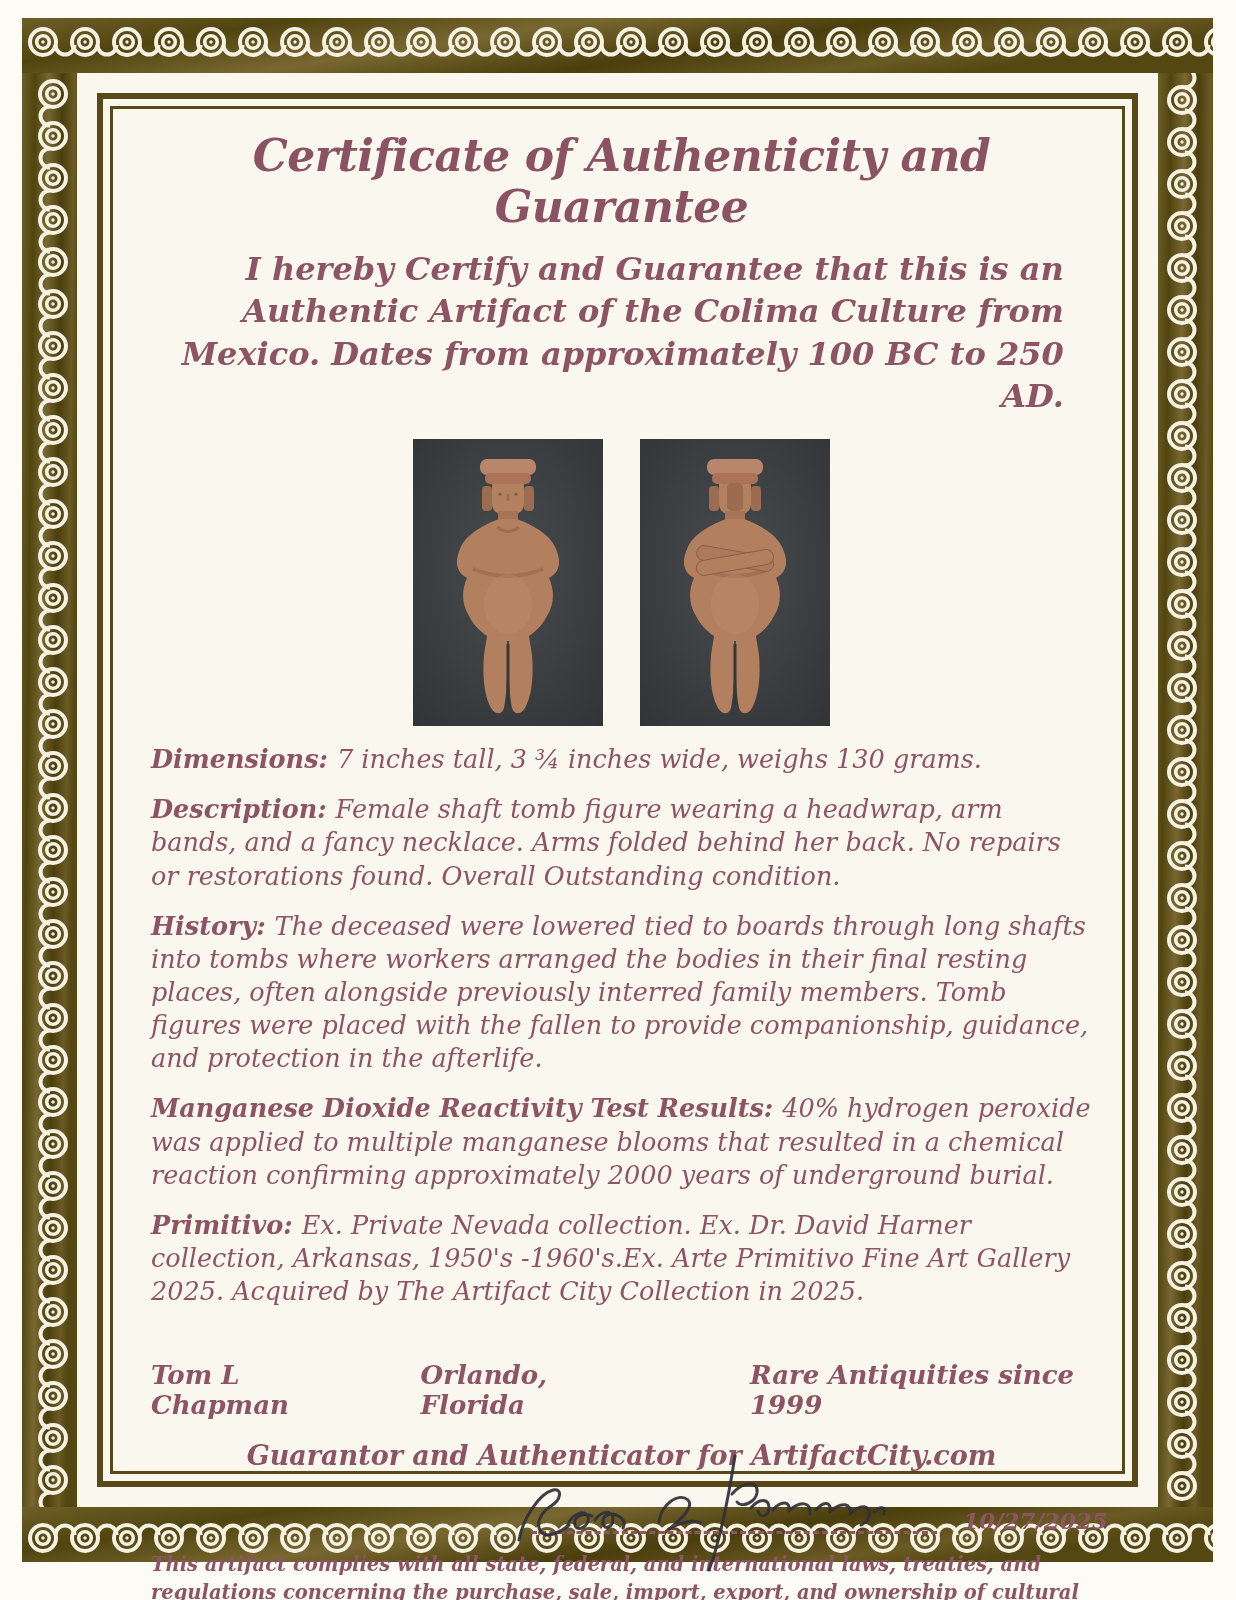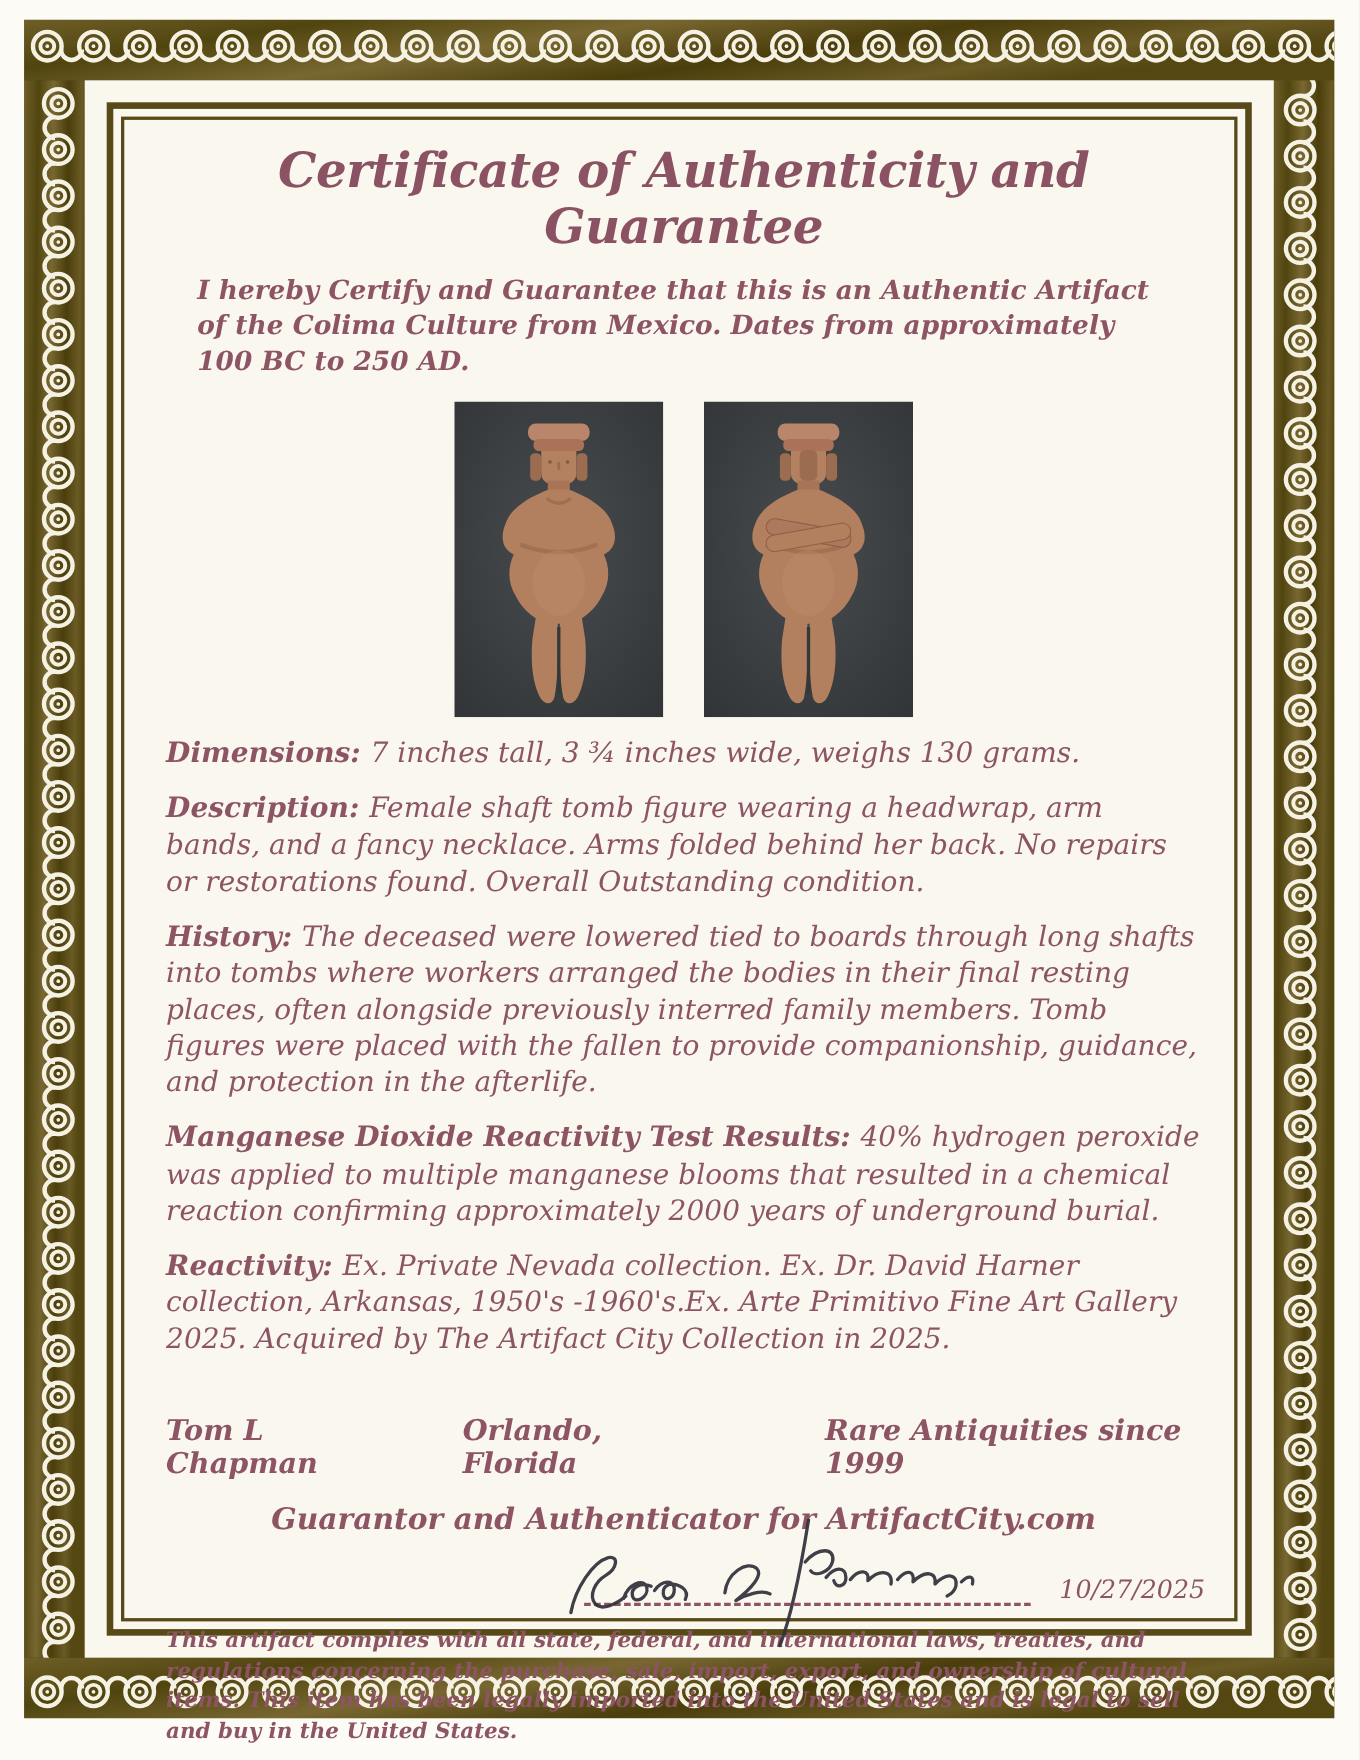--- a/index.html
+++ b/index.html
@@ -21,35 +21,35 @@
   
   .content{
     position:absolute;inset:91px;padding:22px 30px 0 38px;
     color:#8d5464;font-style:italic;
   }
   .title{
     margin:0;text-align:center;font-size:44px;line-height:1.15;
     font-weight:bold;letter-spacing:-0.5px;color:#8a5262;
   }
   .intro{
-    margin:16px auto 0;width:94%;text-align:left;
-    font-size:24px;font-weight:bold;line-height:1.32;
+    margin:16px auto 0;width:94%;text-align:right;
+    font-size:32px;font-weight:bold;line-height:1.32;
   }
   .photos{display:flex;justify-content:center;gap:37px;margin-top:22px;}
   .photo{width:190px;height:287px;display:block;}
   .para{margin:17px 0 0;font-size:25.5px;line-height:1.3;}
   .para:first-of-type{margin-top:26px;}
   .lbl{font-weight:bold;margin-right:9px;}
   .names-row{display:flex;margin-top:52px;font-size:26px;font-weight:bold;gap:31px;}
   .names-row .loc{margin-left:40px;}
   .names-row .tag{margin-left:96px;}
   .guarantor{margin:20px 0 0;text-align:center;font-size:27px;font-weight:bold;}
   .sig-block{position:relative;height:62px;margin-top:10px;}
   .sig-line{position:absolute;left:380px;top:50px;width:406px;border-top:3px dashed #8d5464;}
-  .sig-date{position:absolute;left:812px;top:26px;font-size:23px;font-weight:normal;}
+  .sig-date{position:absolute;left:812px;top:26px;font-size:23px;font-weight:bold;}
   .scribble{position:absolute;left:352px;top:-33px;width:400px;height:140px;z-index:2;}
   .disclaimer{margin:8px 0 0;font-size:19.5px;line-height:1.41;font-weight:600;}
   .defs-svg{position:absolute;width:0;height:0;}
 </style>
 </head>
 <body>
 
 <svg class="defs-svg" xmlns="http://www.w3.org/2000/svg" aria-hidden="true">
   <defs>
     <linearGradient id="bandGrad" x1="0" y1="0" x2="1" y2="0.3">
@@ -263,21 +263,21 @@
       </div>
 
       <p class="para"><b class="lbl">Dimensions:</b><span>7 inches tall, 3 ¾ inches wide, weighs 130 grams.</span></p>
 
       <p class="para"><b class="lbl">Description:</b><span>Female shaft tomb figure wearing a headwrap, arm bands, and a fancy necklace. Arms folded behind her back. No repairs or restorations found. Overall Outstanding condition.</span></p>
 
       <p class="para"><b class="lbl">History:</b><span>The deceased were lowered tied to boards through long shafts into tombs where workers arranged the bodies in their final resting places, often alongside previously interred family members. Tomb figures were placed with the fallen to provide companionship, guidance, and protection in the afterlife.</span></p>
 
       <p class="para"><b class="lbl">Manganese Dioxide Reactivity Test Results:</b><span>40% hydrogen peroxide was applied to multiple manganese blooms that resulted in a chemical reaction confirming approximately 2000 years of underground burial.</span></p>
 
-      <p class="para"><b class="lbl">Reactivity:</b><span>Ex. Private Nevada collection. Ex. Dr. David Harner collection, Arkansas, 1950's -1960's.Ex. Arte Primitivo Fine Art Gallery 2025. Acquired by The Artifact City Collection in 2025.</span></p>
+      <p class="para"><b class="lbl">Primitivo:</b><span>Ex. Private Nevada collection. Ex. Dr. David Harner collection, Arkansas, 1950's -1960's.Ex. Arte Primitivo Fine Art Gallery 2025. Acquired by The Artifact City Collection in 2025.</span></p>
 
       <div class="names-row">
         <span class="nm">Tom L Chapman</span>
         <span class="nm loc">Orlando, Florida</span>
         <span class="nm tag">Rare Antiquities since 1999</span>
       </div>
 
       <p class="guarantor">Guarantor and Authenticator for ArtifactCity.com</p>
 
       <div class="sig-block">

